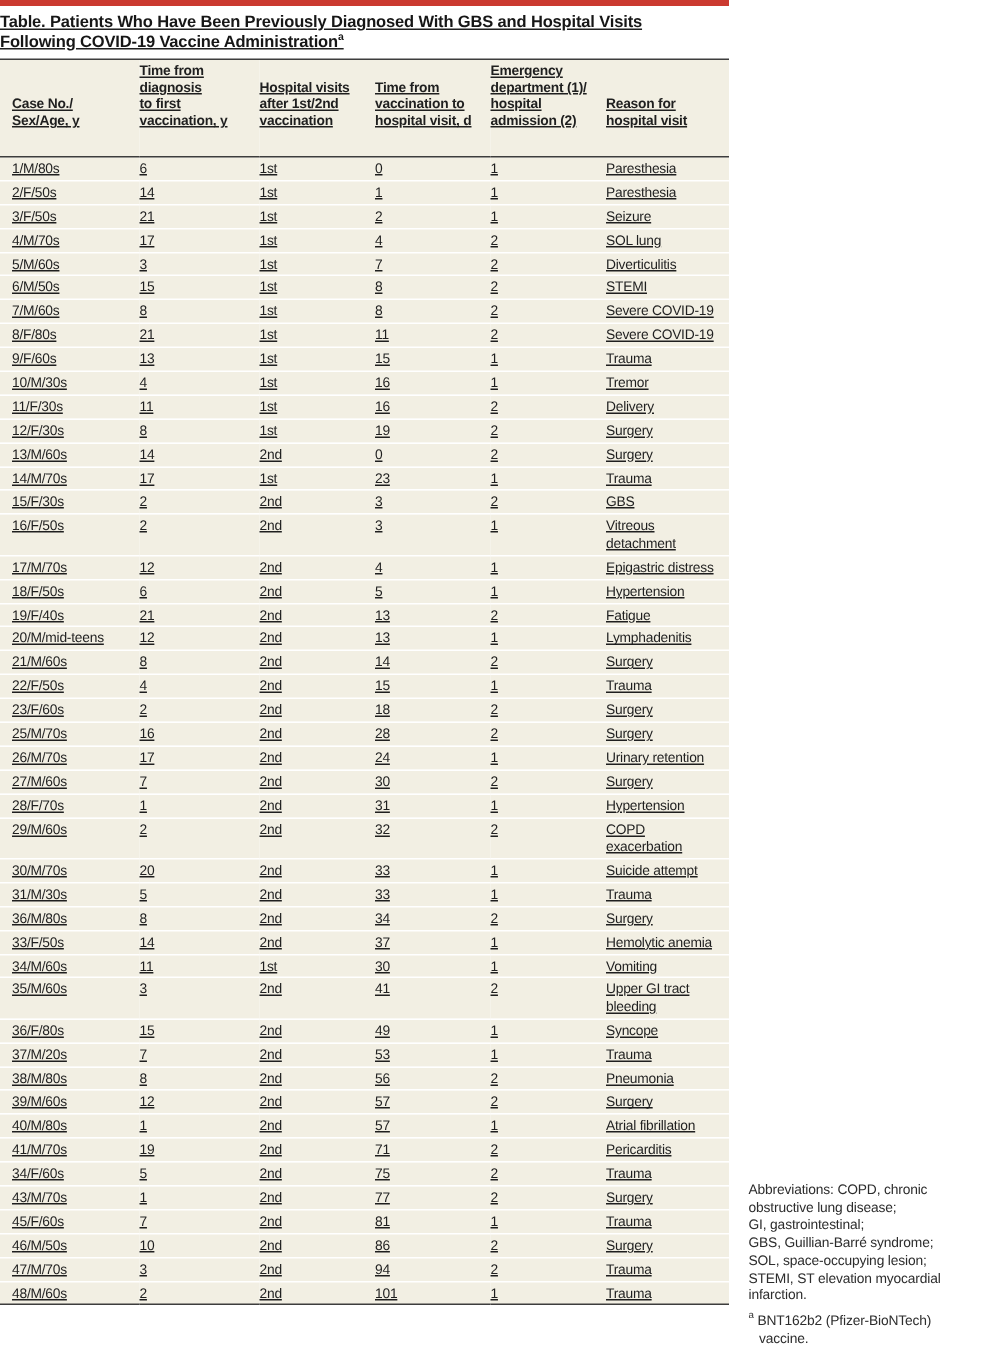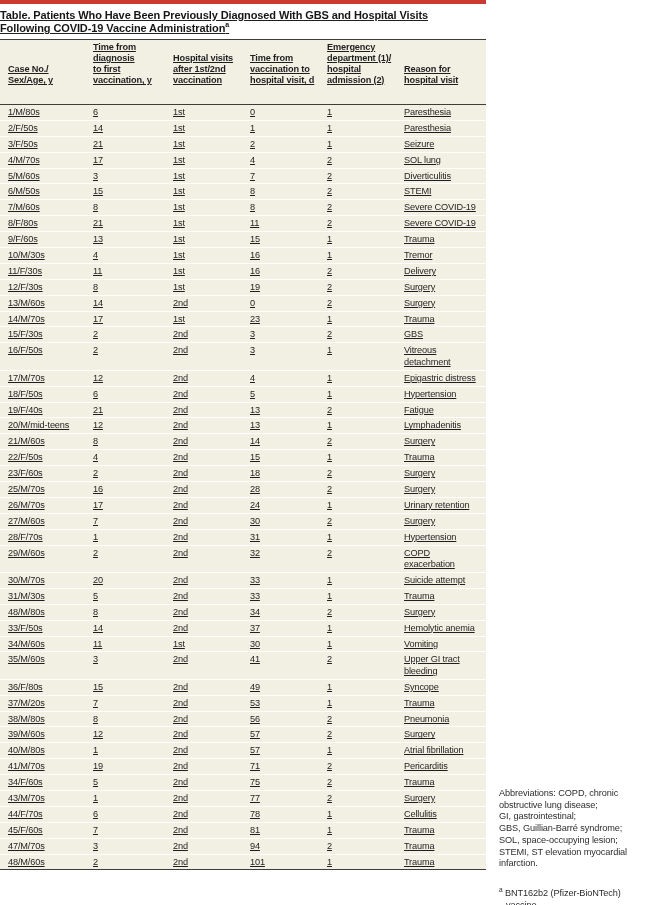--- a/index.html
+++ b/index.html
@@ -31,21 +31,21 @@
   table.data tbody td{
     background:var(--rowbg);
     font-size:9.2px;line-height:11.5px;letter-spacing:-0.15px;
     text-align:left;vertical-align:top;
     padding:2px 4px 1.4px 0;border-bottom:1.5px solid #ffffff;}
   table.data tbody td:first-child{padding-left:8px;}
   table.data tbody tr:last-child td{border-bottom:none;margin-left:28px;}
 
   .footnotes{position:absolute;left:499px;top:788px;width:154px;
     font-size:9.2px;line-height:11.7px;color:#2d2d2d;letter-spacing:-0.1px;}
-  .fn-abbrev{white-space:pre-line;margin-bottom:18px;}
+  .fn-abbrev{white-space:pre-line;margin-bottom:5px;}
   .fn-a{padding-left:7px;text-indent:-7px;}
   .fn-a sup{font-size:6.5px;vertical-align:super;line-height:0;}
   .fn-a-text{white-space:pre-line;}
 </style>
 </head>
 <body>
 
 <div class="page">
 
   <div class="table-block">
@@ -320,21 +320,21 @@
           </tr>
           <tr>
             <td>31/M/30s</td>
             <td>5</td>
             <td>2nd</td>
             <td>33</td>
             <td>1</td>
             <td>Trauma</td>
           </tr>
           <tr>
-            <td>48/M/80s</td>
+            <td>36/M/80s</td>
             <td>8</td>
             <td>2nd</td>
             <td>34</td>
             <td>2</td>
             <td>Surgery</td>
           </tr>
           <tr>
             <td>33/F/50s</td>
             <td>14</td>
             <td>2nd</td>
@@ -416,34 +416,34 @@
           </tr>
           <tr>
             <td>43/M/70s</td>
             <td>1</td>
             <td>2nd</td>
             <td>77</td>
             <td>2</td>
             <td>Surgery</td>
           </tr>
           <tr>
-            <td>44/F/70s</td>
-            <td>6</td>
-            <td>2nd</td>
-            <td>78</td>
-            <td>1</td>
-            <td>Cellulitis</td>
-          </tr>
-          <tr>
             <td>45/F/60s</td>
             <td>7</td>
             <td>2nd</td>
             <td>81</td>
             <td>1</td>
             <td>Trauma</td>
+          </tr>
+          <tr>
+            <td>46/M/50s</td>
+            <td>10</td>
+            <td>2nd</td>
+            <td>86</td>
+            <td>2</td>
+            <td>Surgery</td>
           </tr>
           <tr>
             <td>47/M/70s</td>
             <td>3</td>
             <td>2nd</td>
             <td>94</td>
             <td>2</td>
             <td>Trauma</td>
           </tr>
           <tr>

